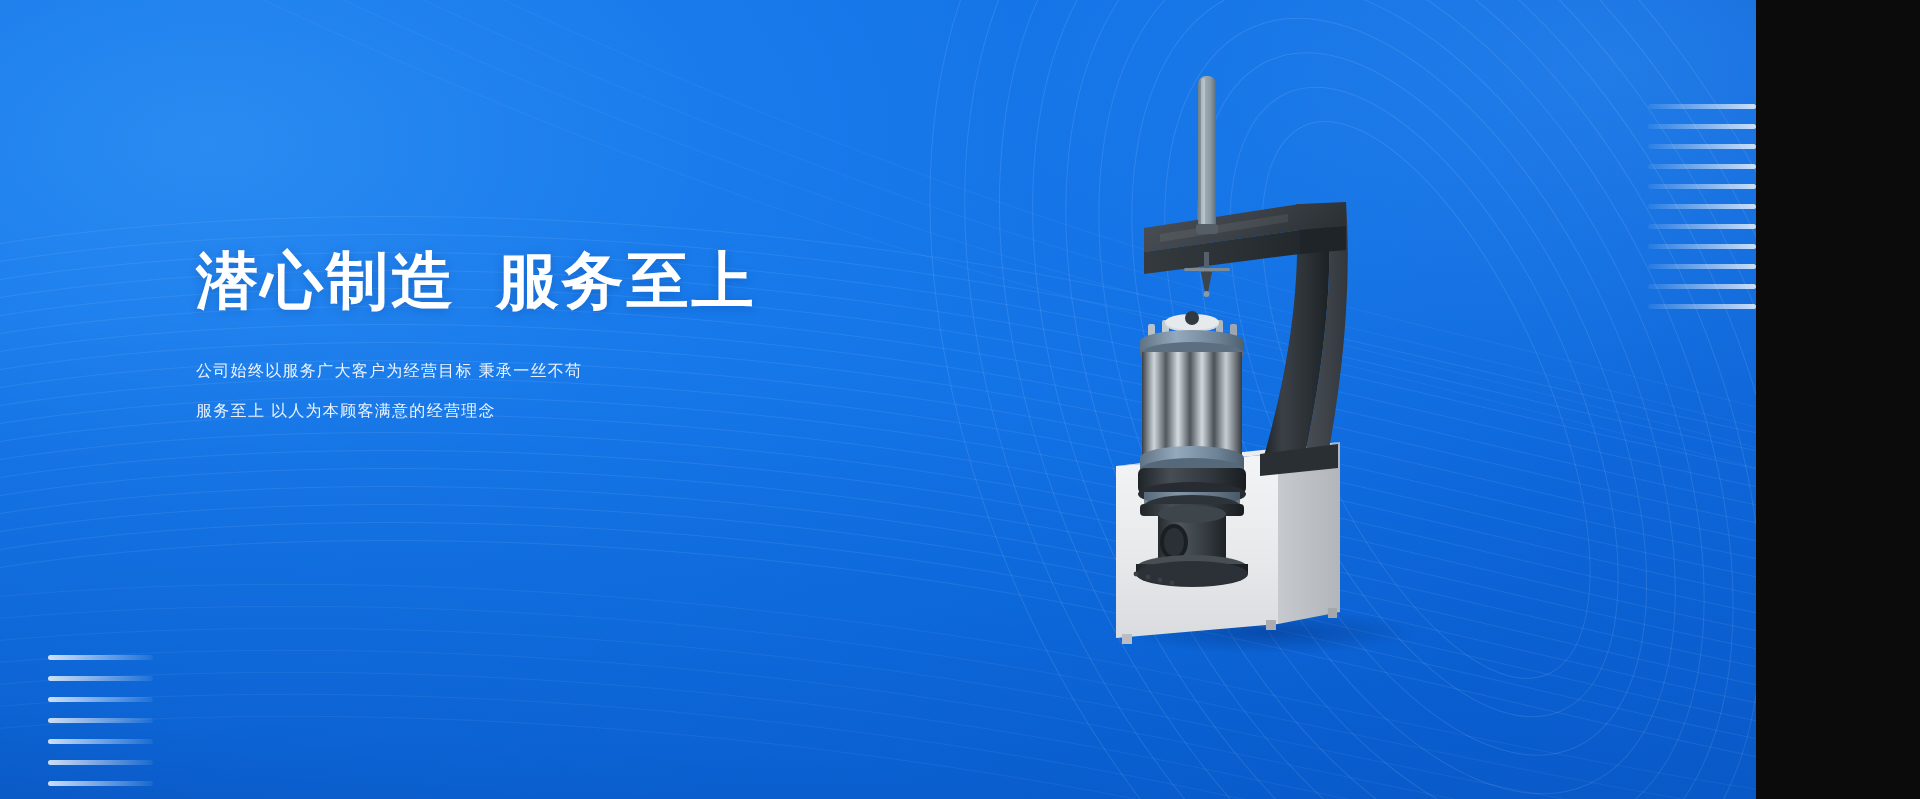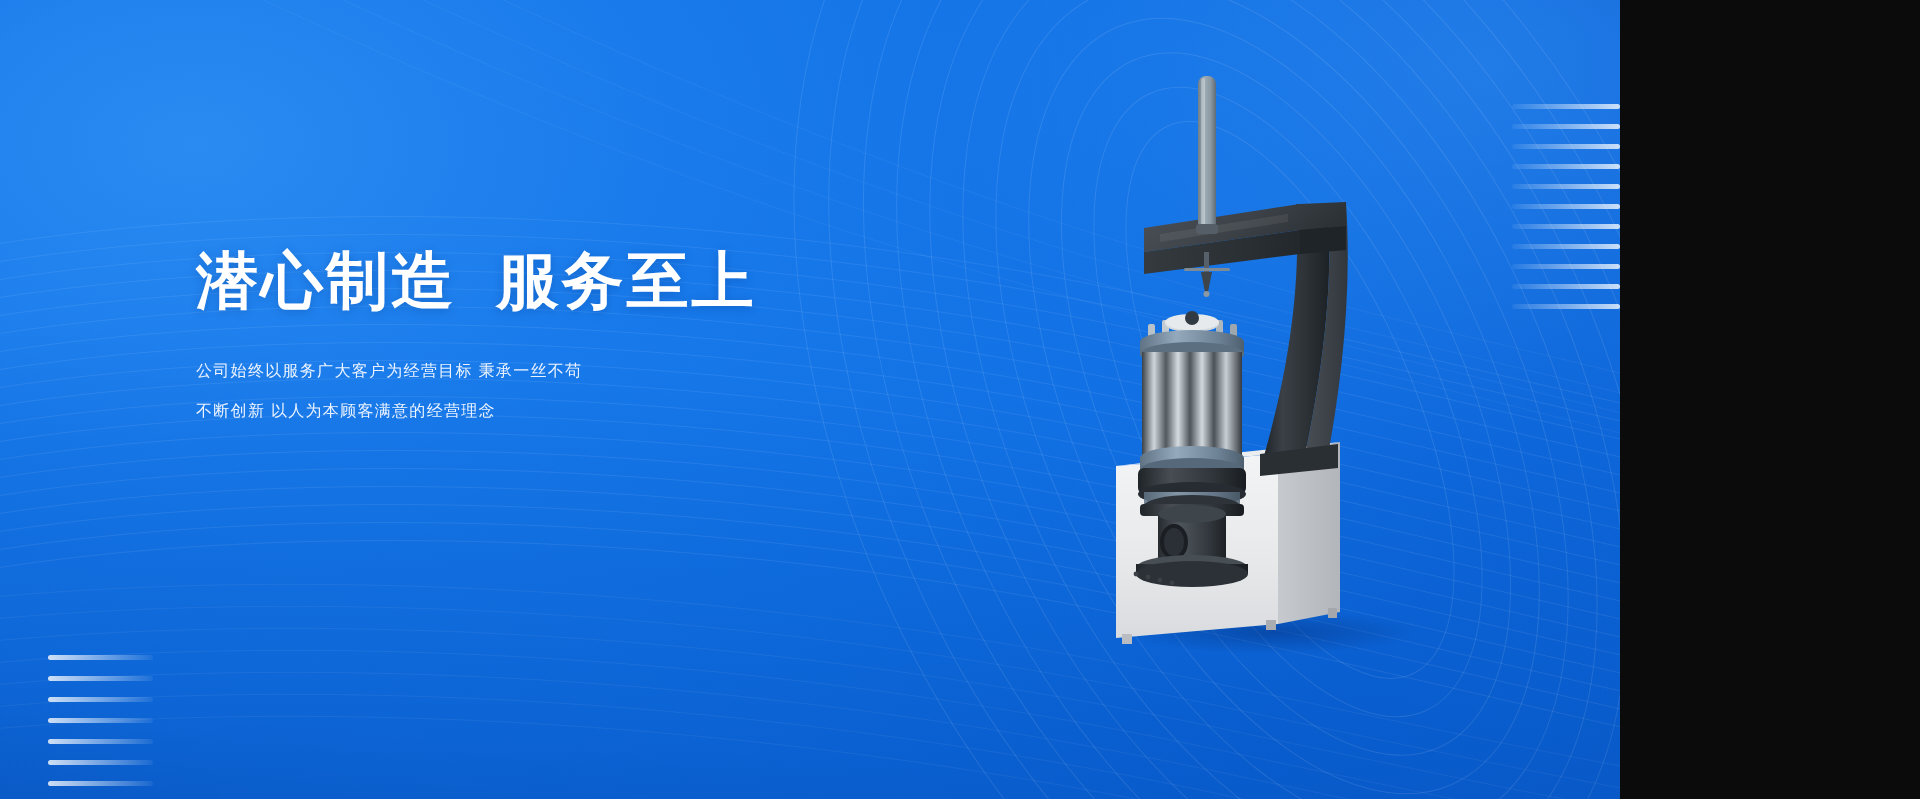--- a/index.html
+++ b/index.html
@@ -2,21 +2,21 @@
 <html><head>
 <meta charset="utf-8">
 <style>
   html, body {
     margin: 0;
     padding: 0;
     background: #0b0b0b;
   }
   #banner {
     position: relative;
-    width: 1620px;
+    width: 1756px;
     height: 799px;
     overflow: hidden;
     font-family: "Liberation Sans", "DejaVu Sans", sans-serif;
     background: #0d6ee0;
   }
 
   
   .bg-base {
     position: absolute;
     inset: 0;
@@ -255,21 +255,21 @@
     <div class="bar"></div>
     <div class="bar"></div>
     <div class="bar"></div>
 
   </div>
 
   <div id="text-block">
     <h1 id="headline">潜心制造  服务至上</h1>
     <div id="subline-wrap">
       <p class="subline">公司始终以服务广大客户为经营目标 秉承一丝不苟</p>
-      <p class="subline">不断创新 以人为本顾客满意的经营理念</p>
+      <p class="subline">服务至上 以人为本顾客满意的经营理念</p>
     </div>
   </div>
 
   <div id="product">
     <svg width="360" height="600" viewBox="0 0 360 600" aria-hidden="true">
       <defs>
         <linearGradient id="gShaft" x1="0" y1="0" x2="1" y2="0">
           <stop offset="0%" stop-color="#6f7d87"></stop>
           <stop offset="35%" stop-color="#9fadb6"></stop>
           <stop offset="70%" stop-color="#8b99a3"></stop>

